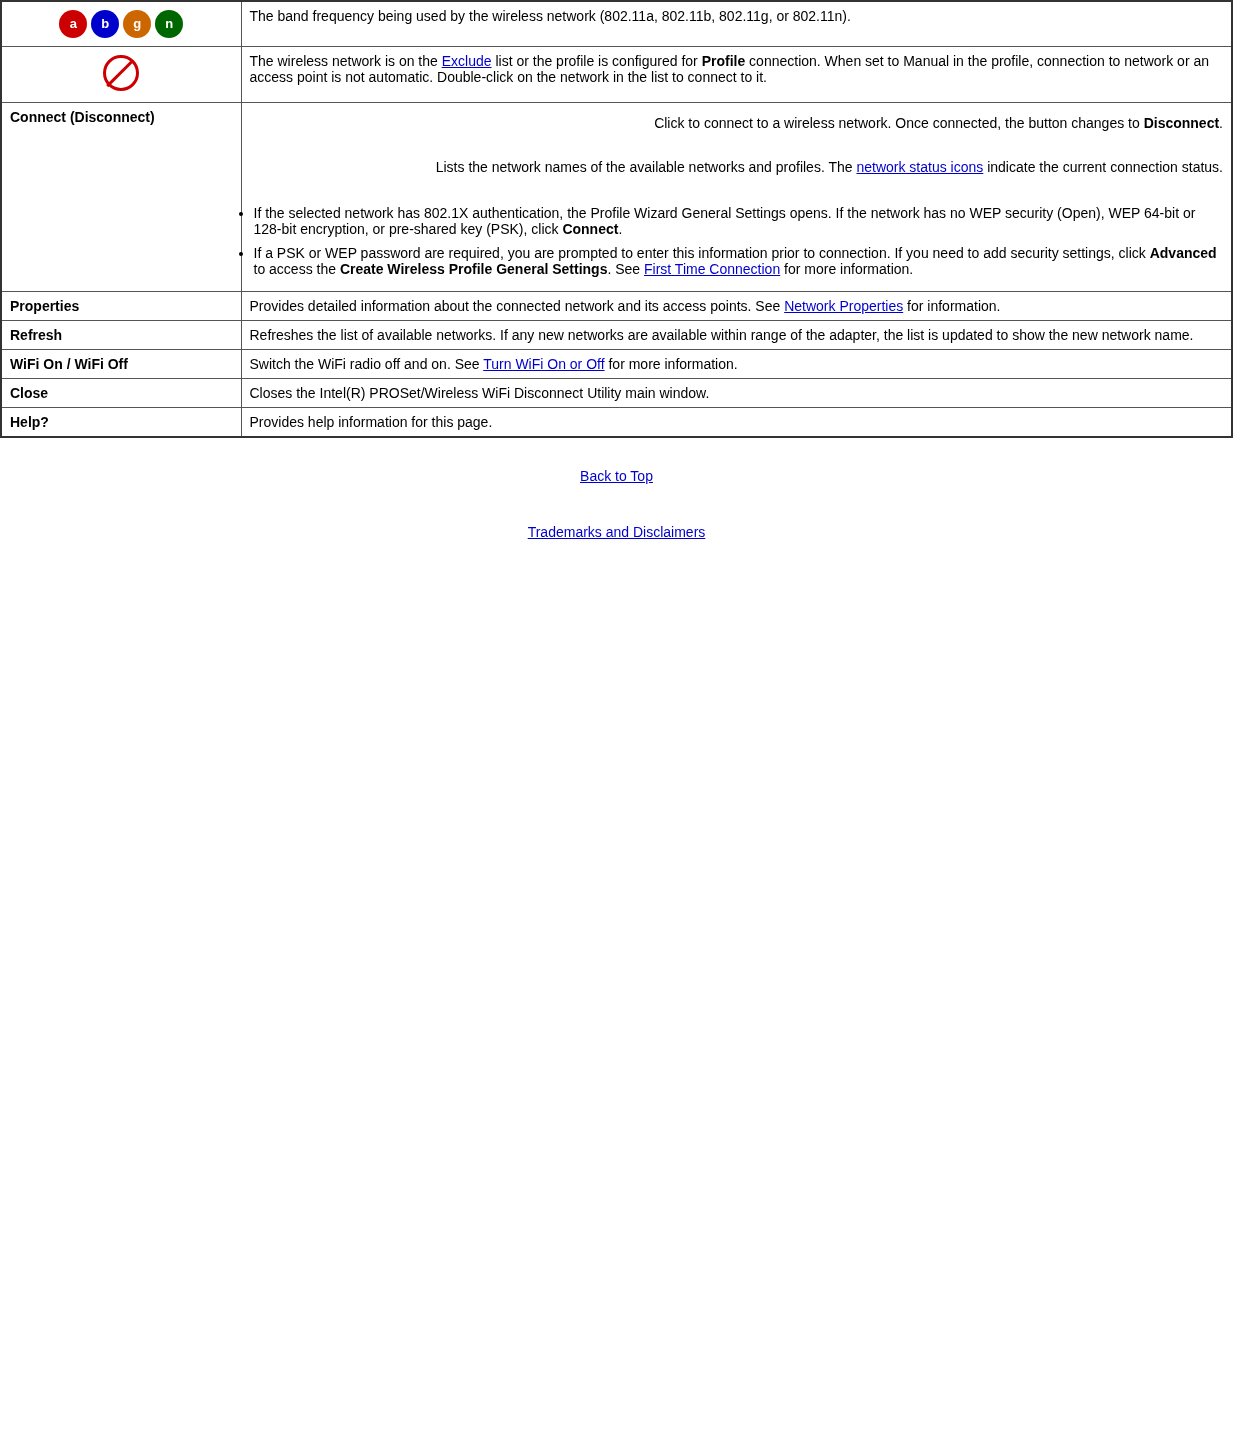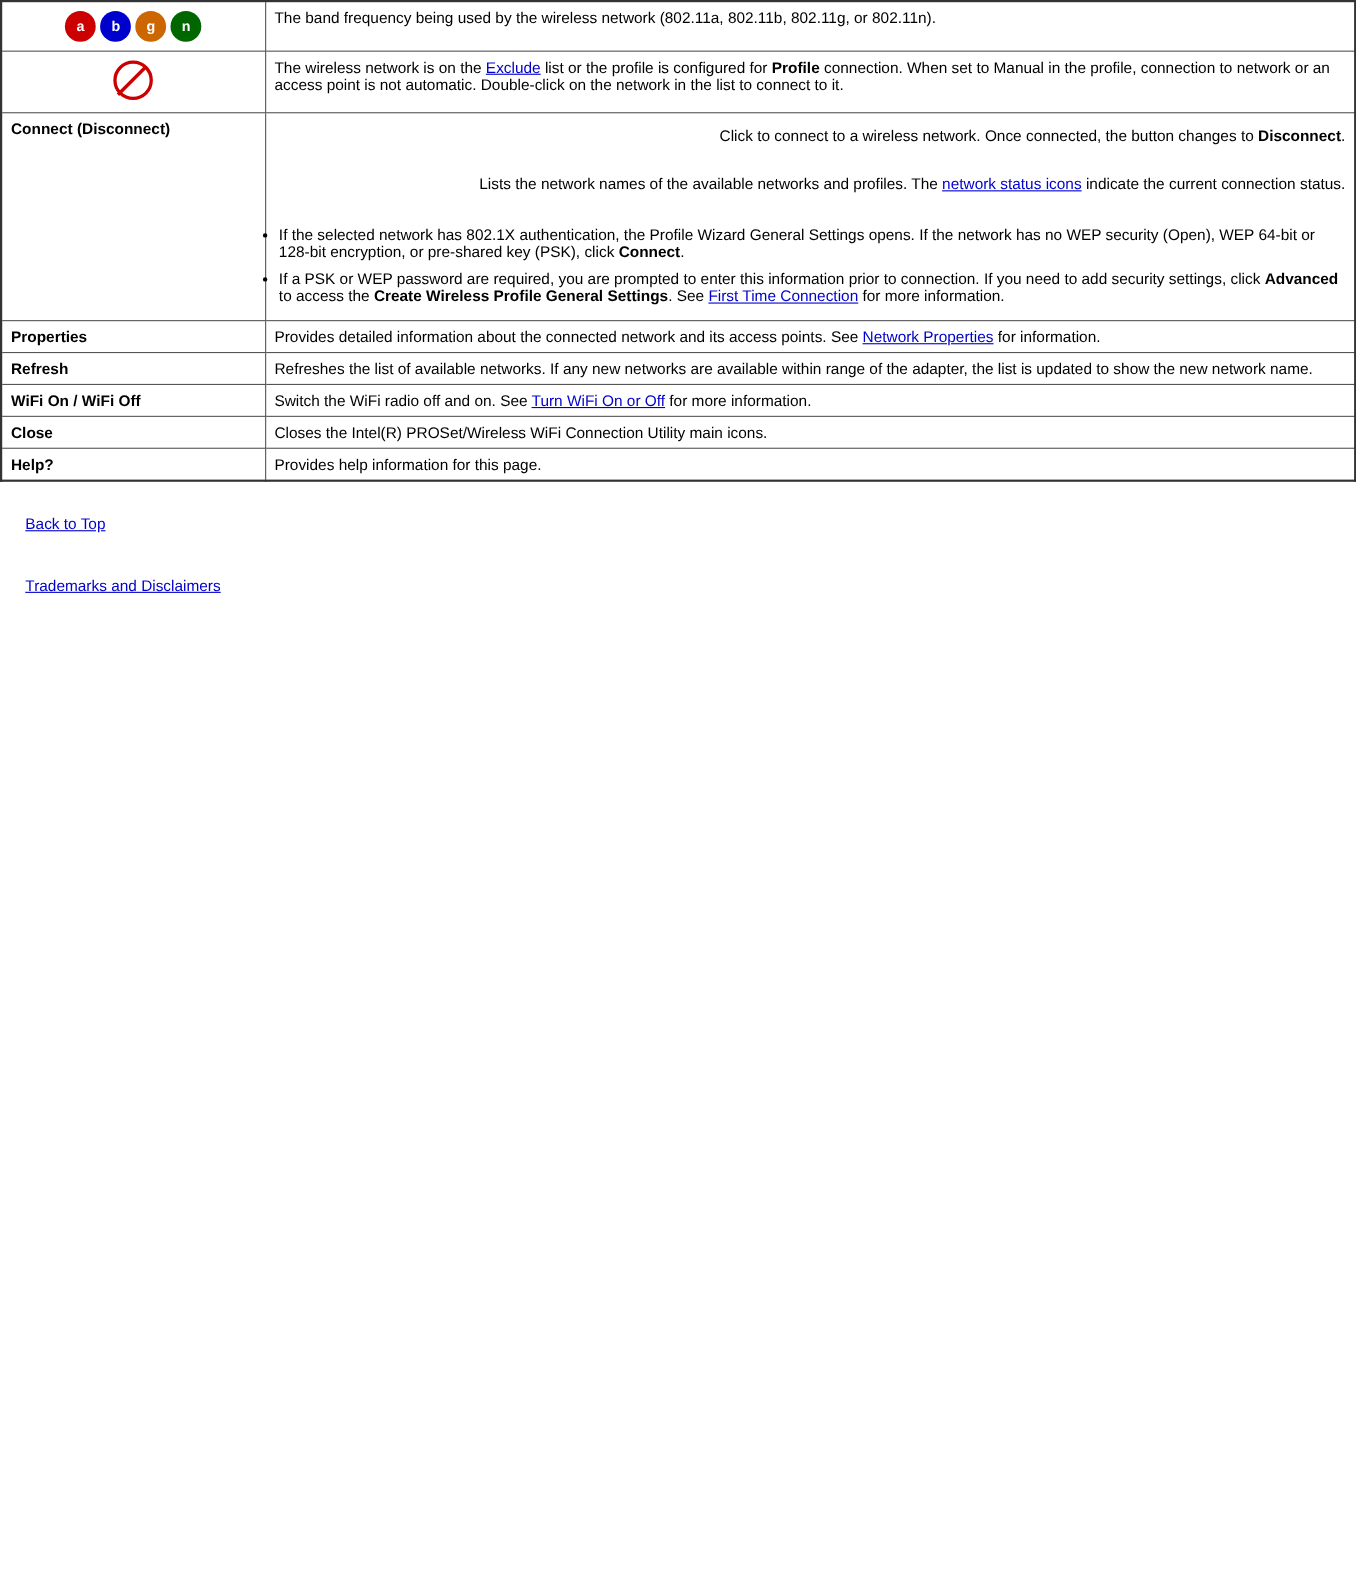--- a/index.html
+++ b/index.html
@@ -70,20 +70,21 @@
       height: 3px;
       background: #cc0000;
       transform: rotate(-45deg) translateY(-50%);
       transform-origin: center;
     }
     a { color: #0000cc; text-decoration: underline; cursor: pointer; }
     ul { margin: 8px 0 8px 4px; }
     li { margin-bottom: 8px; }
     .footer-links {
       padding: 20px 23px;
+      text-align: center;
     }
     .footer-links a {
       display: block;
       margin: 10px 0;
       font-size: 14px;
     }
     .footer-links .trademarks {
       font-size: 12px;
       margin-top: 14px;
     }
@@ -167,21 +168,21 @@
     <td>
       Switch the WiFi radio off and on. See <a href="#">Turn WiFi On or Off</a> for more information.
     </td>
   </tr>
 
   <tr>
     <td class="label-cell">
       <span>Close</span>
     </td>
     <td>
-      <span>Closes the Intel(R) PROSet/Wireless WiFi Connection Utility main icons.</span>
+      <span>Closes the Intel(R) PROSet/Wireless WiFi Disconnect Utility main window.</span>
     </td>
   </tr>
 
   <tr>
     <td class="label-cell">
       <span>Help?</span>
     </td>
     <td>
       <span>Provides help information for this page.</span>
     </td>

